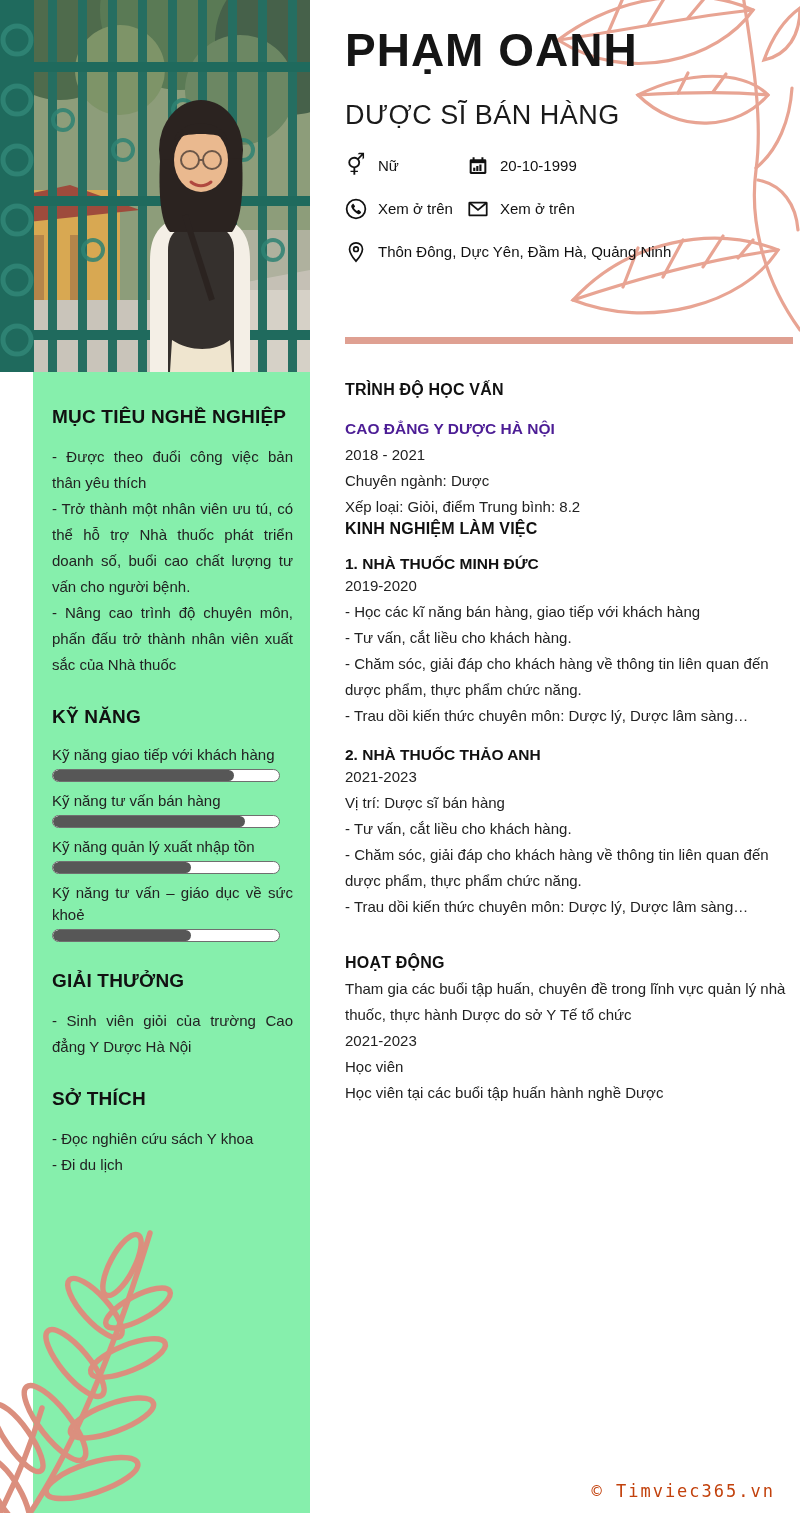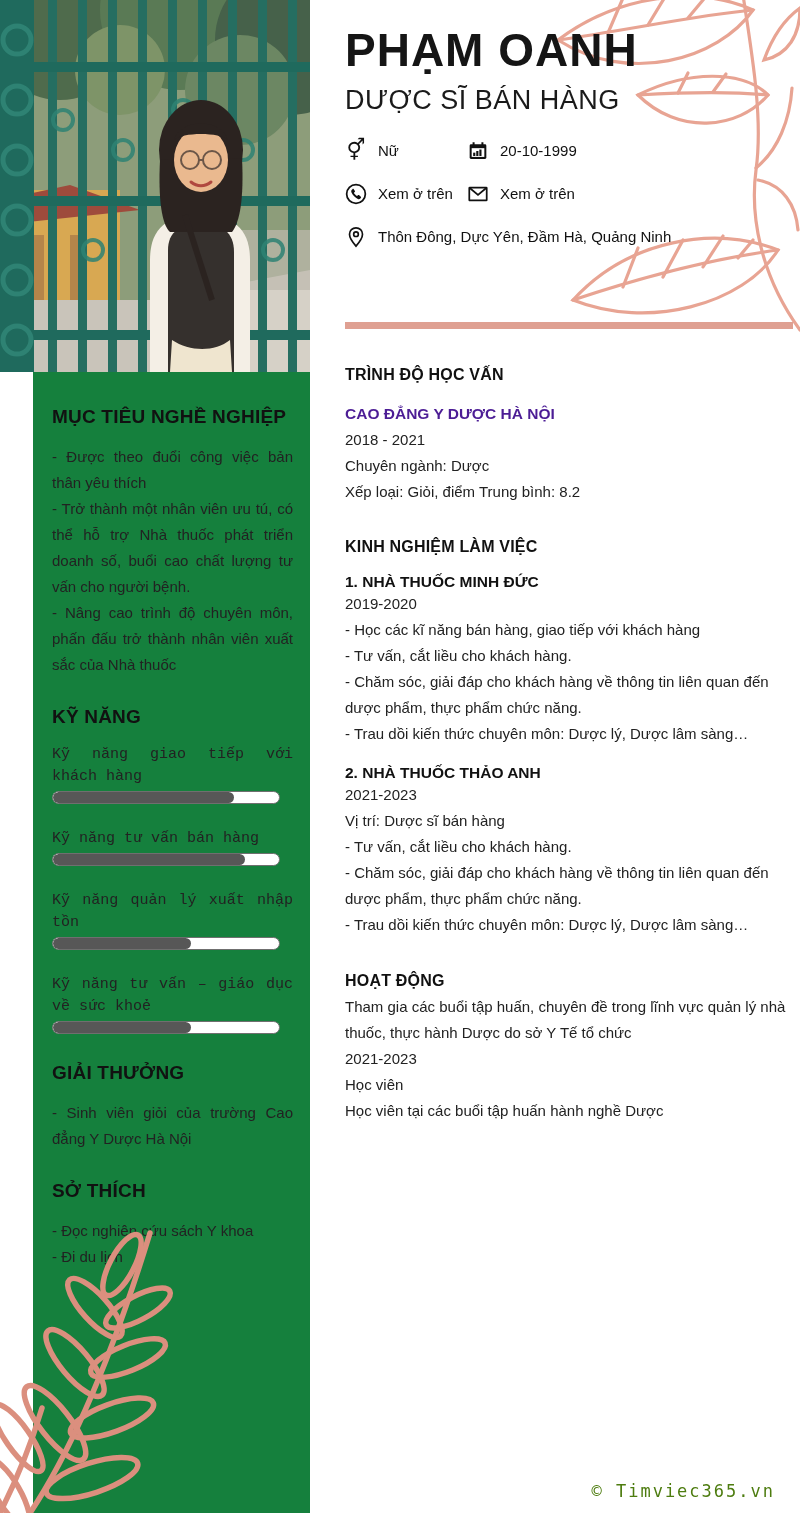--- a/index.html
+++ b/index.html
@@ -10,56 +10,56 @@
   }
   
   .deco-top { position:absolute; top:0; right:0; width:272px; height:362px; z-index:1; }
   .deco-bottom { position:absolute; left:0; bottom:0; width:330px; height:300px; z-index:3; }
   
   .photo { position:absolute; left:0; top:0; width:310px; height:372px; z-index:2; }
   .photo svg { display:block; }
   
   .panel {
     position:absolute; left:33px; top:372px; width:277px; height:1141px;
-    background:#15803d; z-index:2; padding:34px 17px 0 19px;
+    background:#86efac; z-index:2; padding:34px 17px 0 19px;
   }
   .panel h2 { font-size:19px; font-weight:bold; letter-spacing:.2px; margin-bottom:16px; color:#111; }
   .side-sec { margin-bottom:28px; }
   .side-lines .line { font-size:15px; line-height:26px; text-align:justify; color:#222; }
-  .skill-item { margin-bottom:24px;font-family:Liberation Mono, monospace; }
+  .skill-item { margin-bottom:8px; }
   .skill-label { font-size:15px; line-height:22px; text-align:justify; color:#222; margin-bottom:3px; }
   .skill-track {
     width:228px; height:13px; border:1.5px solid #6f6f6f; border-radius:8px;
     background:#ffffff; overflow:hidden;
   }
   .skill-fill { height:100%; background:#575757; border-radius:8px; }
   
   .main { position:absolute; left:345px; top:0; width:448px; z-index:2; }
   .name { font-size:46px; font-weight:800; letter-spacing:1px; color:#151515; margin-top:26px; line-height:1.08; }
-  .role { font-size:27px; font-weight:400; letter-spacing:.5px; color:#1a1a1a; margin-top:9px; }
+  .role { font-size:27px; font-weight:400; letter-spacing:.5px; color:#1a1a1a; margin-top:24px; }
   .contact { margin-top:24px; }
   .c-row { display:flex; align-items:center; margin-bottom:21px; }
   .c-item { display:flex; align-items:center; font-size:15px; color:#111; }
   .c-item .ci { display:inline-flex; width:22px; height:22px; align-items:center; justify-content:center; margin-right:11px; }
   .c-col1 { width:122px; }
   .gender-glyph { font-family:"DejaVu Sans",sans-serif; font-size:21px; line-height:1; color:#111; }
   .divider { width:448px; height:7px; background:#dfa092; margin-top:74px; }
   .main h2 { font-size:16px; font-weight:bold; color:#111; letter-spacing:.2px; }
   .sec-edu h2 { margin-top:37px; }
   .entry-title { font-size:15.5px; font-weight:bold; margin-top:21px; color:#4c1d95; }
   .m-lines .line, .job .line { font-size:15px; line-height:26px; color:#222; }
   .m-lines { margin-top:4px; }
-  .sec-exp h2 { margin-top:33px; }
+  .sec-exp h2 { }
   .job-title { font-size:15.5px; font-weight:bold; margin-top:17px; color:#111; }
   .sec-act h2 { margin-top:34px; }
   
   .watermark {
     position:absolute; right:25px; bottom:12px; z-index:2;
     font-family:"DejaVu Sans Mono","Liberation Mono",monospace;
-    font-size:17px; letter-spacing:2px; color:#4d7c0f;
+    font-size:17px; letter-spacing:2px; color:#c2410c;
   }
 </style>
 </head>
 <body>
 
 <svg class="deco-top" viewBox="0 0 272 362" fill="none">
   <g stroke="#e8a493" stroke-width="3.2" stroke-linecap="round">
 
     <path d="M215 -5 C225 60 235 120 228 170 C222 215 232 275 272 330"></path>
     <path d="M228 168 C250 150 262 120 264 88"></path>

